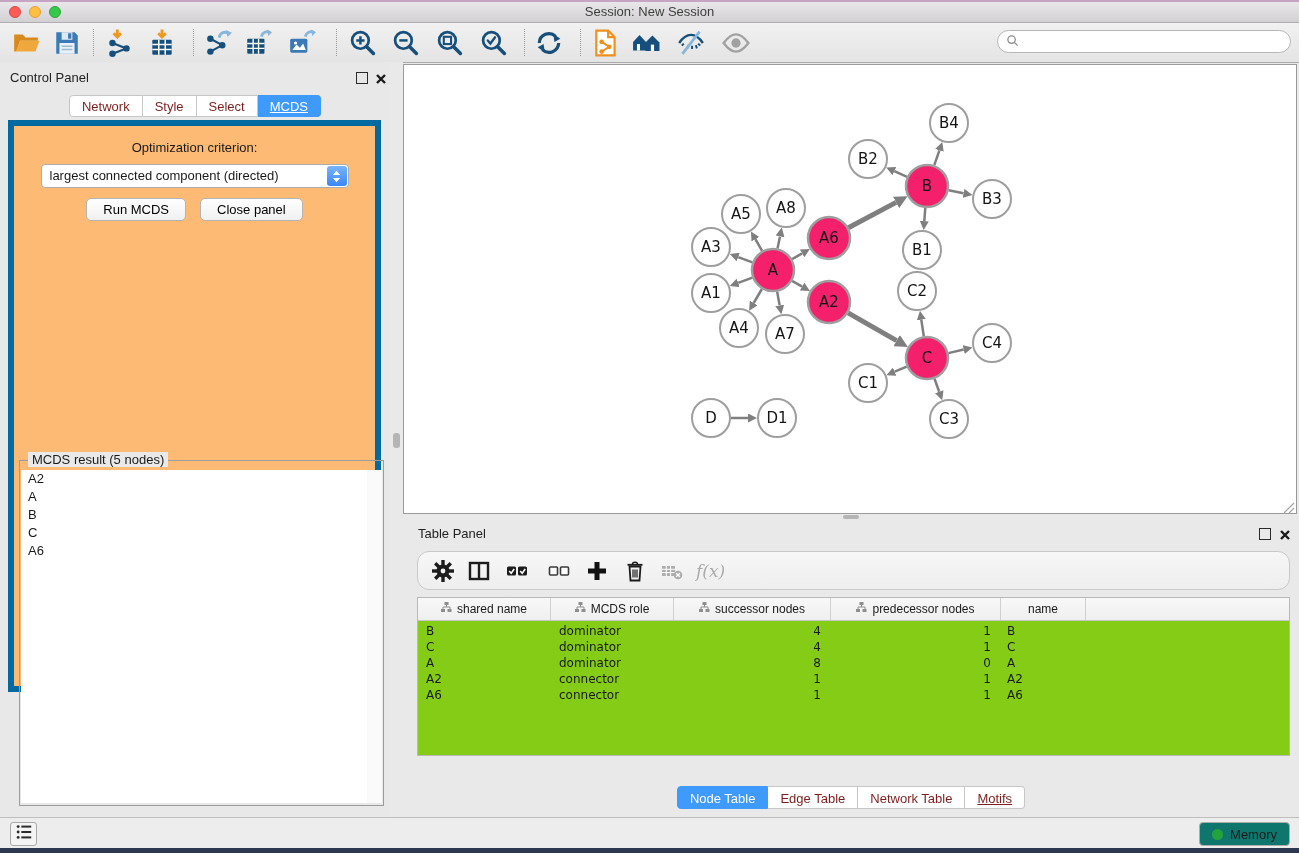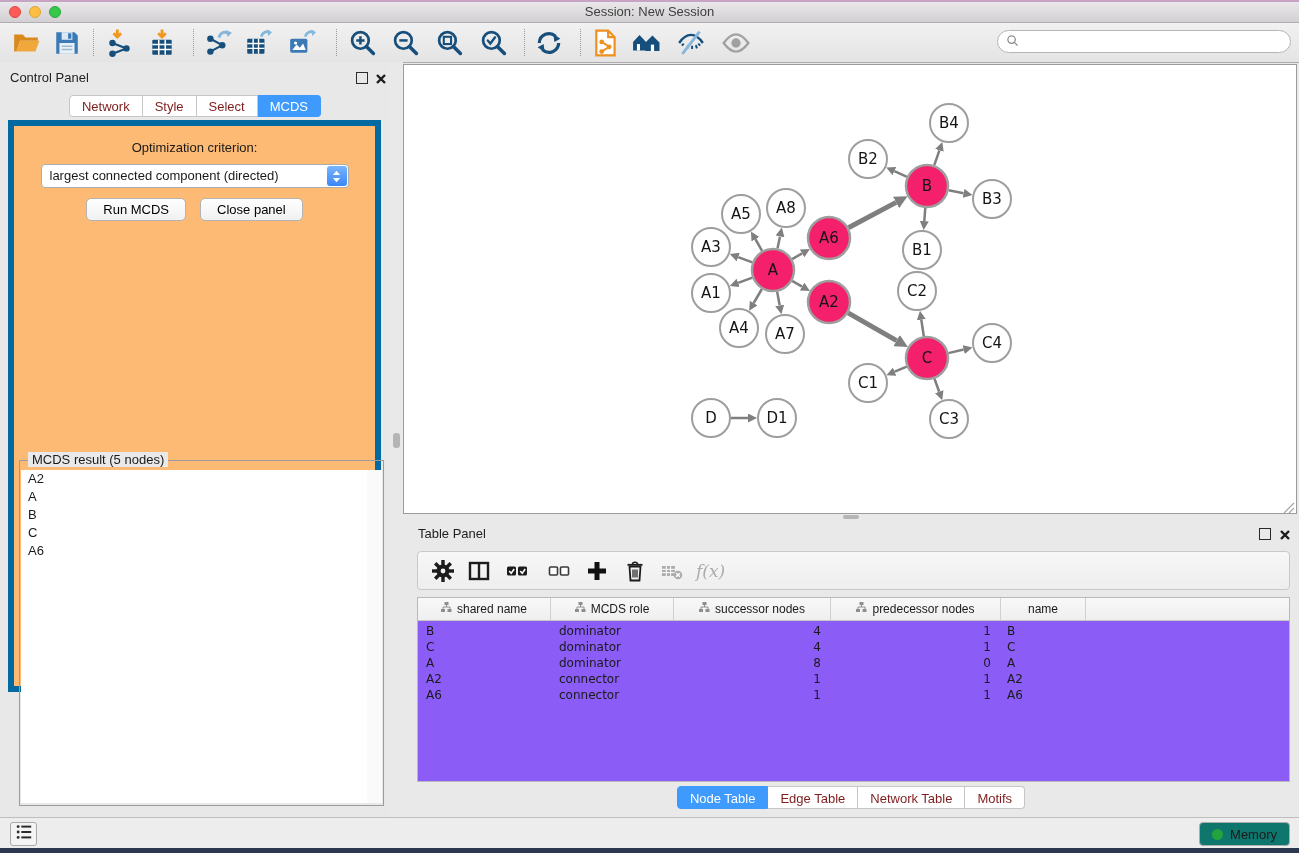--- a/index.html
+++ b/index.html
@@ -26,21 +26,21 @@
   
   #control-panel{left:0;top:62px;width:390px;height:755px;background:#E8E8E8;}
   .panel-title{font-size:13px;color:#222;}
   #cp-title{left:10px;top:8px;}
   .float-ico{width:10px;height:10px;border:1.5px solid #2B2B2B;background:transparent;}
   #cp-float{left:356px;top:10px;} #cp-close{left:375px;top:9px;}
   #cp-tabs{left:0;top:33px;width:390px;display:flex;justify-content:center;}
   .seg{height:22px;line-height:22px;padding:0 12px;background:#FFF;border:1px solid #C6C6C6;border-left:none;
        font-size:13px;color:#7f1d1d;box-sizing:border-box;cursor:default;}
   .seg:first-child{border-left:1px solid #C6C6C6;border-radius:4px 0 0 4px;}
-  .seg:last-child{border-radius:0 4px 4px 0;}
+  .seg:last-child{border-radius:0 4px 4px 0;text-decoration:underline;}
   .seg.sel{background:#3E9AFD;border-color:#3E9AFD;color:#FFF;}
   #cp-box{left:8px;top:58px;width:373px;height:572px;background:#fdba74;border:6px solid #0369a1;box-sizing:border-box;}
   #opt-label{display:block;text-align:center;margin-top:14px;font-size:13px;}
   #criterion{position:relative;margin:9px auto 0;width:308px;height:24px;background:#FFF;border:1px solid #ADADAD;
              border-radius:4px;box-sizing:border-box;font-size:13px;line-height:22px;padding-left:8px;}
   #criterion .stepper{position:absolute;right:1px;top:1px;width:20px;height:20px;border-radius:3px;
              background:linear-gradient(#79B5FD,#3B86F7);display:flex;align-items:center;justify-content:center;}
   #cp-buttons{display:flex;justify-content:center;gap:14px;margin-top:10px;}
   .btn{height:23px;line-height:21px;padding:0 16px;border:1px solid #B4B4B4;border-radius:5px;
        background:linear-gradient(#FFF,#F0F0F0);font-size:13px;box-sizing:border-box;cursor:default;}
@@ -62,24 +62,24 @@
   #nw-titlebar .title{width:100%;text-align:center;line-height:23px;font-size:13px;color:#3A3A3A;}
   #nw-titlebar .light{top:6px;}
   #nw-titlebar .l-red{left:12px;} #nw-titlebar .l-yellow{left:30px;} #nw-titlebar .l-green{left:48px;}
   #net-svg{position:absolute;left:0;top:24px;}
   #nw-resize{position:absolute;right:1px;bottom:1px;width:12px;height:12px;}
   
   #table-panel{left:403px;top:520px;width:896px;height:297px;background:#E9E9E9;}
   #tp-title{left:15px;top:6px;}
   #tp-float{left:856px;top:8px;} #tp-close{left:876px;top:7px;}
   #tp-toolbar{position:absolute;left:14px;top:31px;width:873px;height:39px;background:linear-gradient(#F7F7F7,#EEEEEE);
-              border:1px solid #C9C9C9;border-radius:4px;box-sizing:border-box;}
+              border:1px solid #C9C9C9;border-radius:12px;box-sizing:border-box;}
   .tpico{position:absolute;top:8px;width:24px;height:22px;}
   .fx{font-family:"DejaVu Serif",serif;font-style:italic;font-size:17px;color:#ABABAB;line-height:22px;}
-  #tp-table{position:absolute;left:14px;top:77px;width:873px;height:185px;background:#8b5cf6;border:1px solid #B9B9B9;
+  #tp-table{position:absolute;left:14px;top:77px;width:873px;height:159px;background:#84cc16;border:1px solid #B9B9B9;
             box-sizing:border-box;overflow:hidden;}
   #tp-head{display:flex;height:23px;background:linear-gradient(#F8F8F8,#EFEFEF);border-bottom:1px solid #C6C6C6;box-sizing:border-box;}
   .hcell{display:flex;align-items:center;justify-content:center;gap:5px;font-size:12px;color:#1A1A1A;
          border-right:1px solid #D0D0D0;box-sizing:border-box;height:100%;}
   .hfill{flex:1;border-right:none;}
   #tp-body{padding-top:3px;font-family:"DejaVu Sans",sans-serif;font-size:12px;}
   .trow{display:flex;height:16px;line-height:15px;}
   .tcell{box-sizing:border-box;white-space:nowrap;overflow:hidden;}
   .c-left{padding-left:8px;text-align:left;} .c-right{padding-right:10px;text-align:right;} .c-name{padding-left:6px;}
   #tp-tabs{position:absolute;left:0;top:266px;width:896px;display:flex;justify-content:center;text-align:center;}

